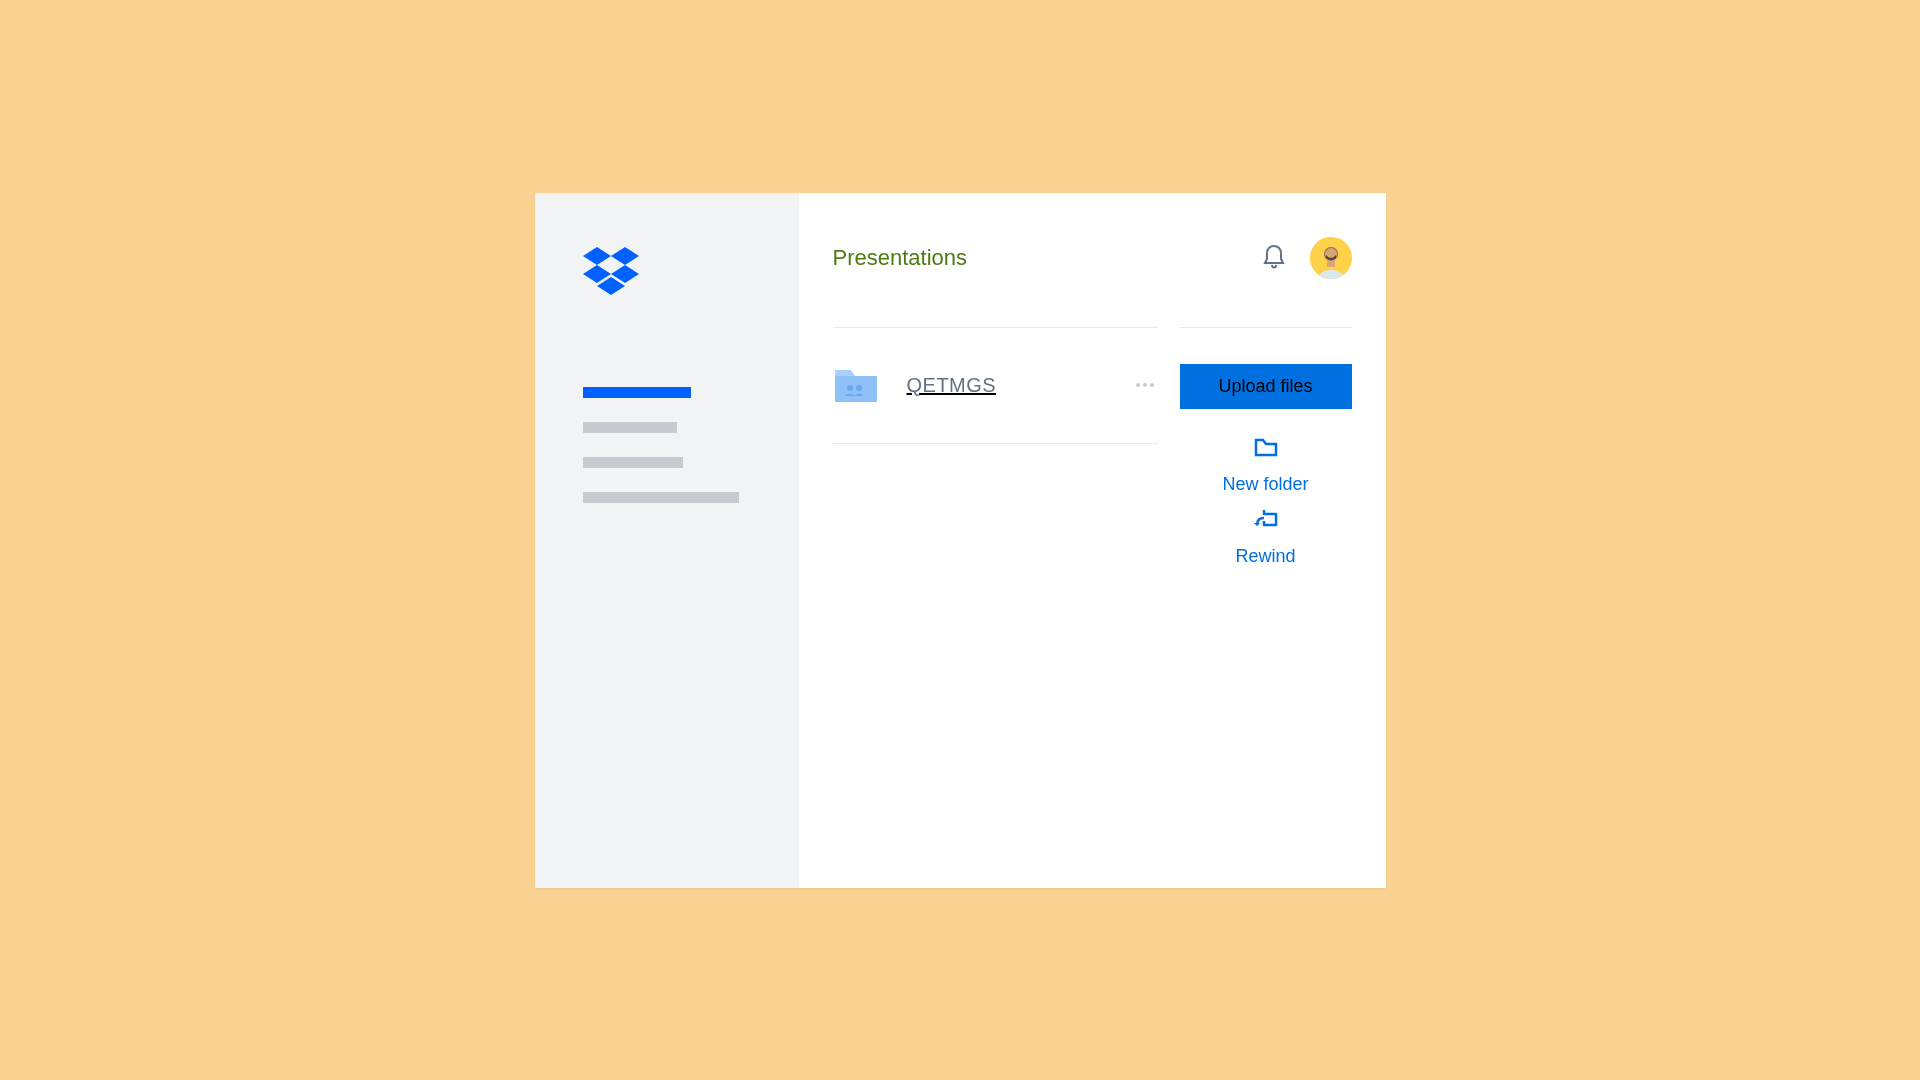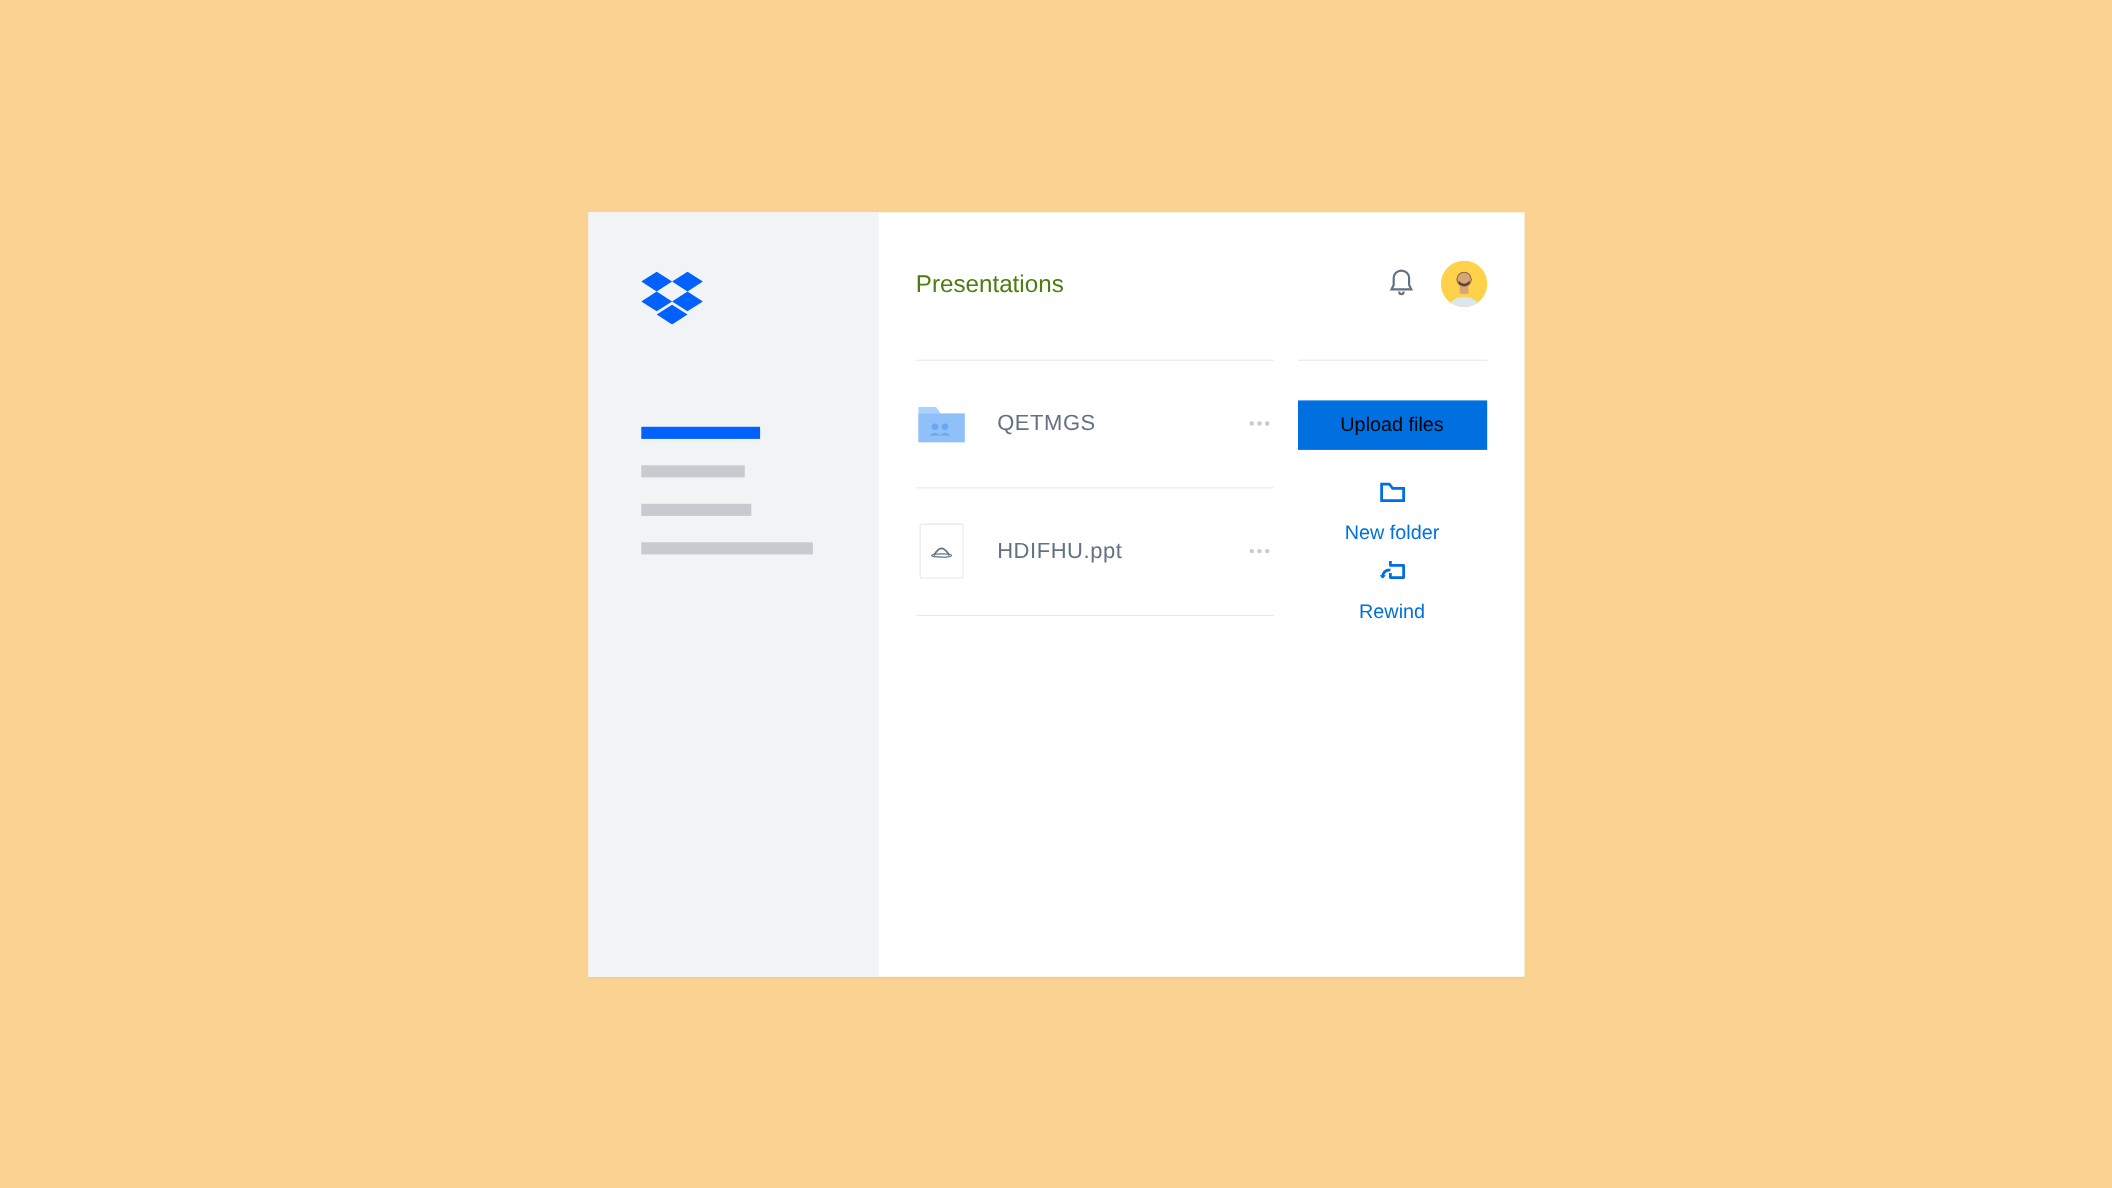--- a/index.html
+++ b/index.html
@@ -91,20 +91,21 @@
     max-width: 330px;
   }
   .divider { height: 1px; background: #e6e8eb; }
   .file-row {
     display: flex;
     align-items: center;
     height: 116px;
     border-bottom: 1px solid #e6e8eb;
     gap: 28px;
     cursor: pointer;
+    text-decoration: underline;
   }
   .file-row.first { height: 116px; }
   .icon-wrap {
     width: 46px;
     display:flex;
     justify-content:center;
   }
   .file-name {
     flex: 1;
     font-size: 20px;
@@ -226,36 +227,20 @@
           </div>
           <span class="file-name">QETMGS</span>
           <button class="more-btn">
                 <span class="dot"></span>
                 <span class="dot"></span>
                 <span class="dot"></span>
               </button>
         </div>
 
 
-        <div class="file-row">
-          <div class="icon-wrap">
-            <div class="doc-thumb">
-              <svg width="22" height="14" viewBox="0 0 22 14">
-                    <path d="M4 11 Q11 -2 18 11" fill="none" stroke="#637282" stroke-width="1.5"></path>
-                    <ellipse cx="11" cy="11" rx="9" ry="1.5" fill="none" stroke="#637282" stroke-width="1.2"></ellipse>
-                  </svg>
-            </div>
-          </div>
-          <span class="file-name">HDIFHU.ppt</span>
-          <button class="more-btn">
-                <span class="dot"></span>
-                <span class="dot"></span>
-                <span class="dot"></span>
-              </button>
-        </div>
 
       </div>
 
       <div class="actions">
         <div class="divider"></div>
         <button class="upload-btn">Upload files</button>
         <button class="link-action">
           <span>
             <svg width="24" height="20" viewBox="0 0 24 20" fill="none" stroke="#0070e0" stroke-width="2.5">
               <path d="M2 3 L9 3 L12 7 L22 7 L22 18 L2 18 Z"></path>

